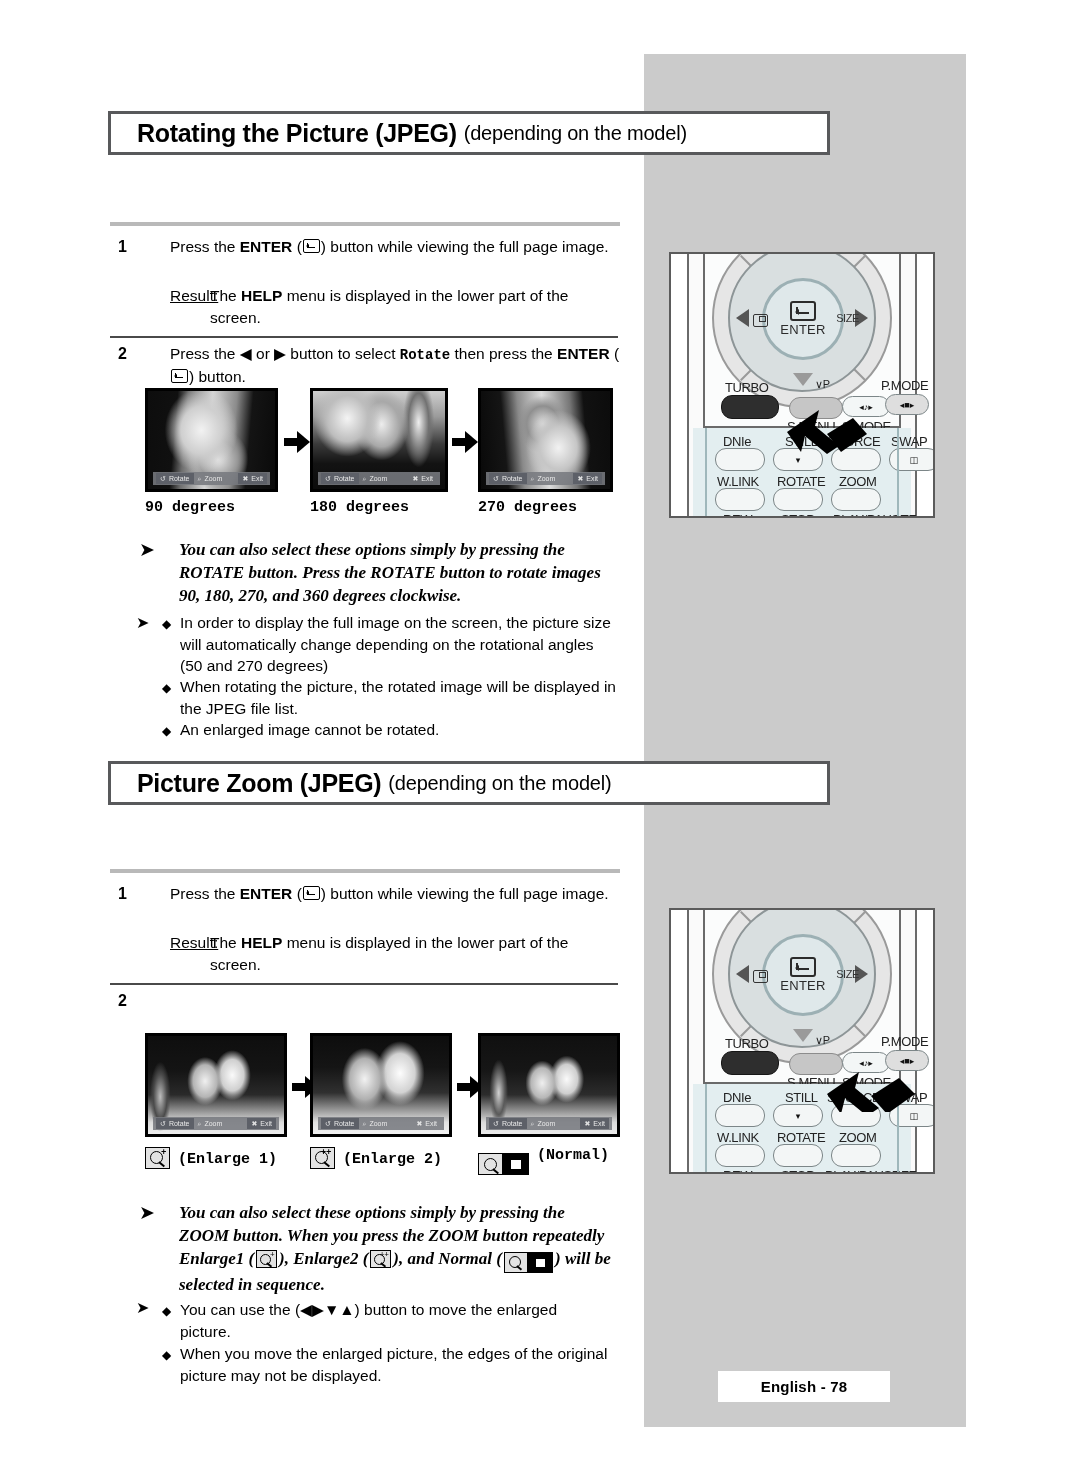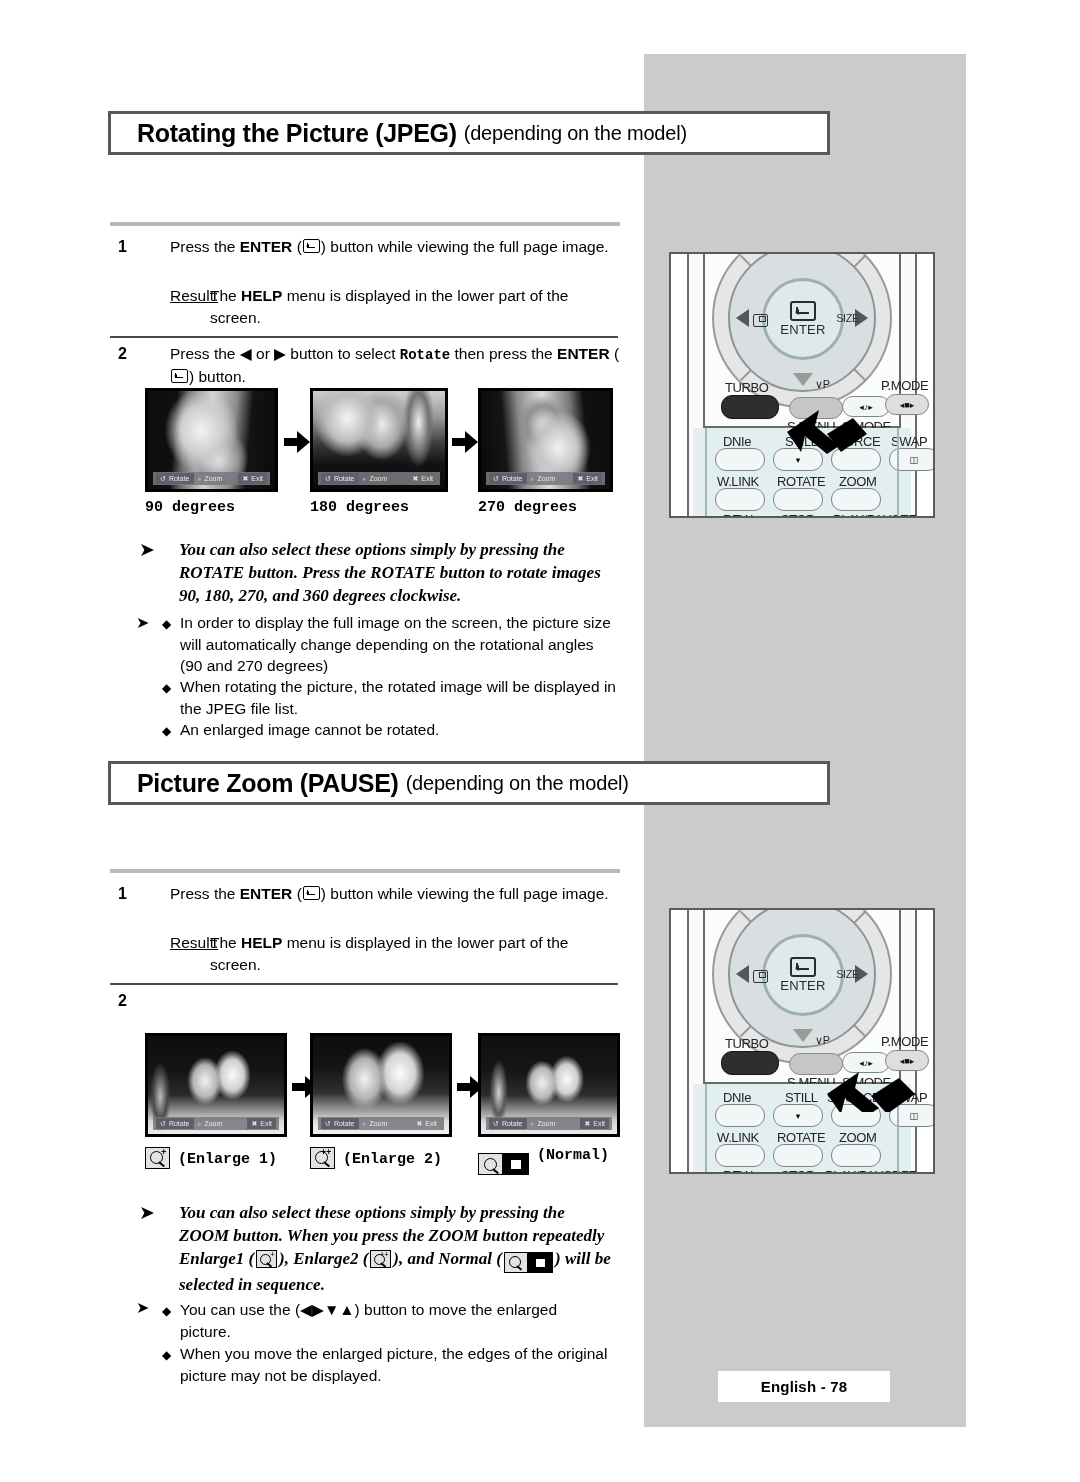--- a/index.html
+++ b/index.html
@@ -239,28 +239,28 @@
   <div class="cap" style="left:145px;top:499px;">90 degrees</div>
   <div class="cap" style="left:310px;top:499px;">180 degrees</div>
   <div class="cap" style="left:478px;top:499px;">270 degrees</div>
 </div>
 
 <div class="ptr" style="left:139px;top:540px;">➤</div>
 <div class="note note-ital" style="left:179px;top:538px;width:440px;">You can also select these options simply by pressing the ROTATE button. Press the ROTATE button to rotate images 90, 180, 270, and 360 degrees clockwise.</div>
 
 <div class="ptr" style="left:136px;top:613px;font-size:16px;">➤</div>
 <div class="dia" style="left:162px;top:618px;">◆</div>
-<div class="note" style="left:180px;top:612px;width:432px;">In order to display the full image on the screen, the picture size will automatically change depending on the rotational angles (90 and 270 degrees)</div>
+<div class="note" style="left:180px;top:612px;width:432px;">In order to display the full image on the screen, the picture size will automatically change depending on the rotational angles (50 and 270 degrees)</div>
 <div class="dia" style="left:162px;top:682px;">◆</div>
 <div class="note" style="left:180px;top:676px;width:436px;">When rotating the picture, the rotated image will be displayed in the JPEG file list.</div>
 <div class="dia" style="left:162px;top:725px;">◆</div>
 <div class="note" style="left:180px;top:719px;width:436px;">An enlarged image cannot be rotated.</div>
 
 <div class="heading" id="heading-zoom">
-  <span class="h-main">Picture Zoom (PAUSE)</span>
+  <span class="h-main">Picture Zoom (JPEG)</span>
   <span class="h-sub">(depending on the model)</span>
 </div>
 
 <div class="rule" style="top:869px;"></div>
 
 <div class="step" style="left:118px;top:883px;width:500px;">
   <span class="num">1</span>
   <span class="txt"><span>Press the </span><b>ENTER</b><span> (</span><span class="enter-g"></span><span>) button while viewing the full page image.</span></span>
 </div>
 <div class="result" style="left:170px;top:932px;width:450px;">

